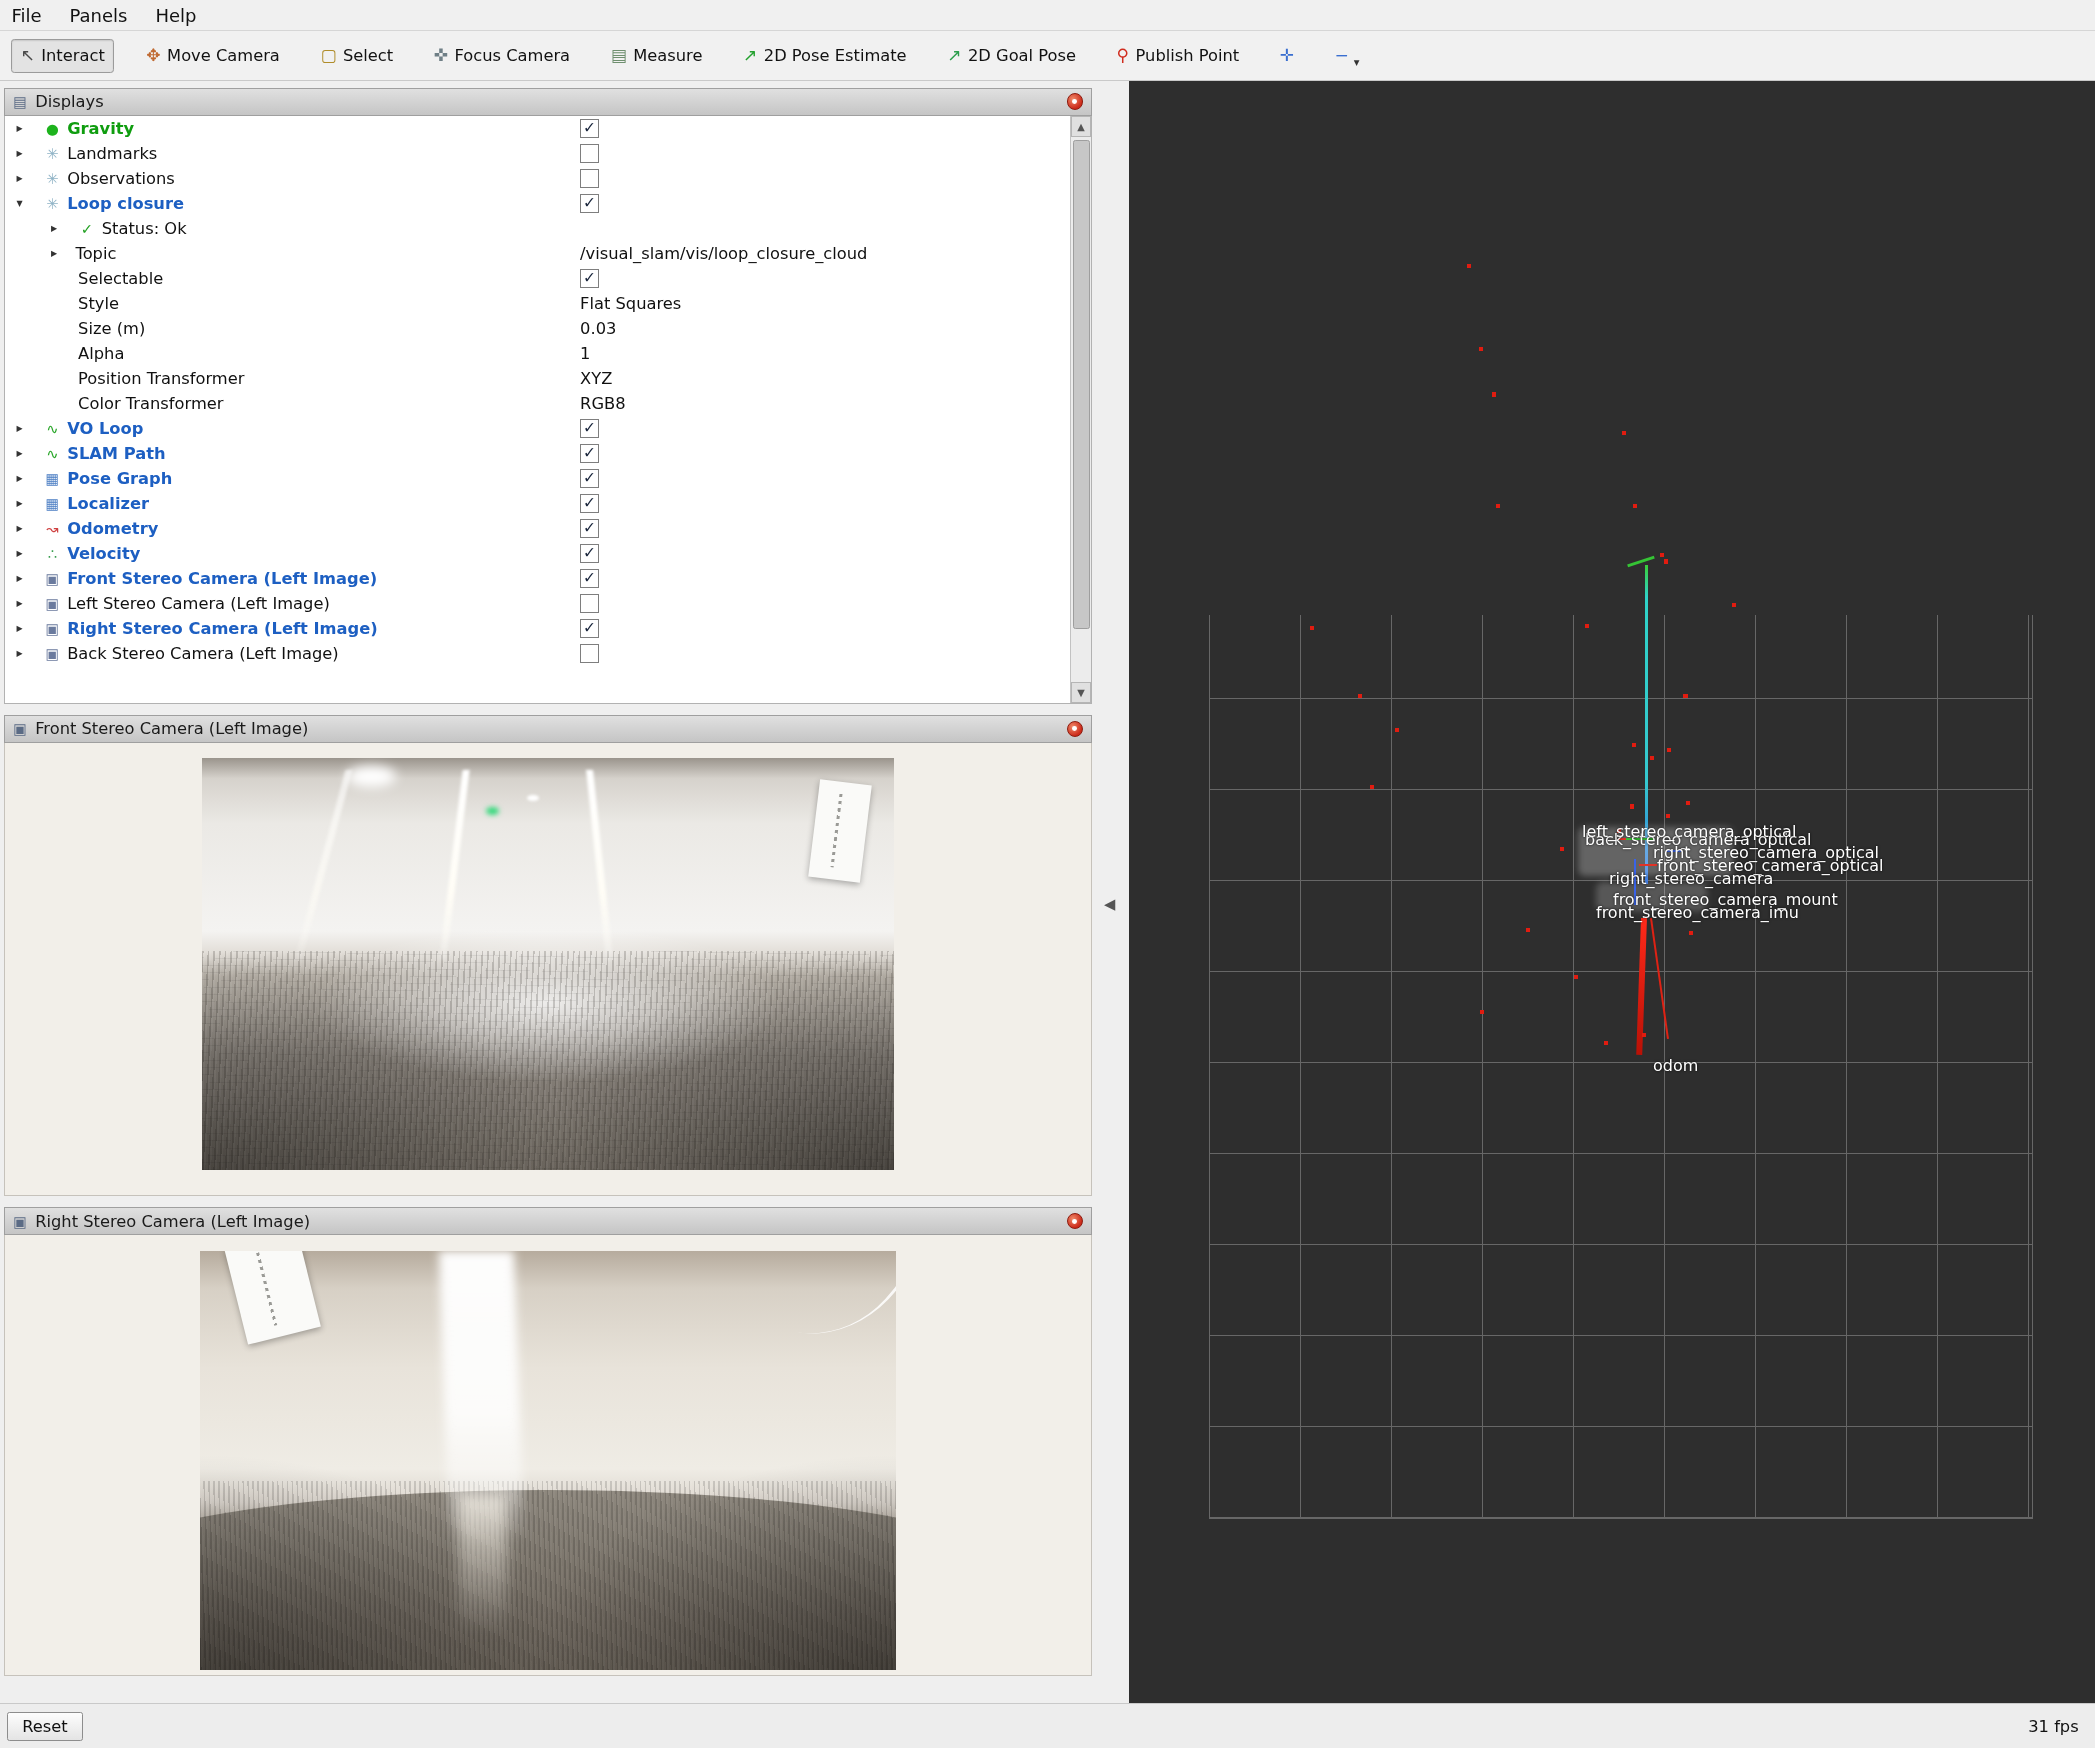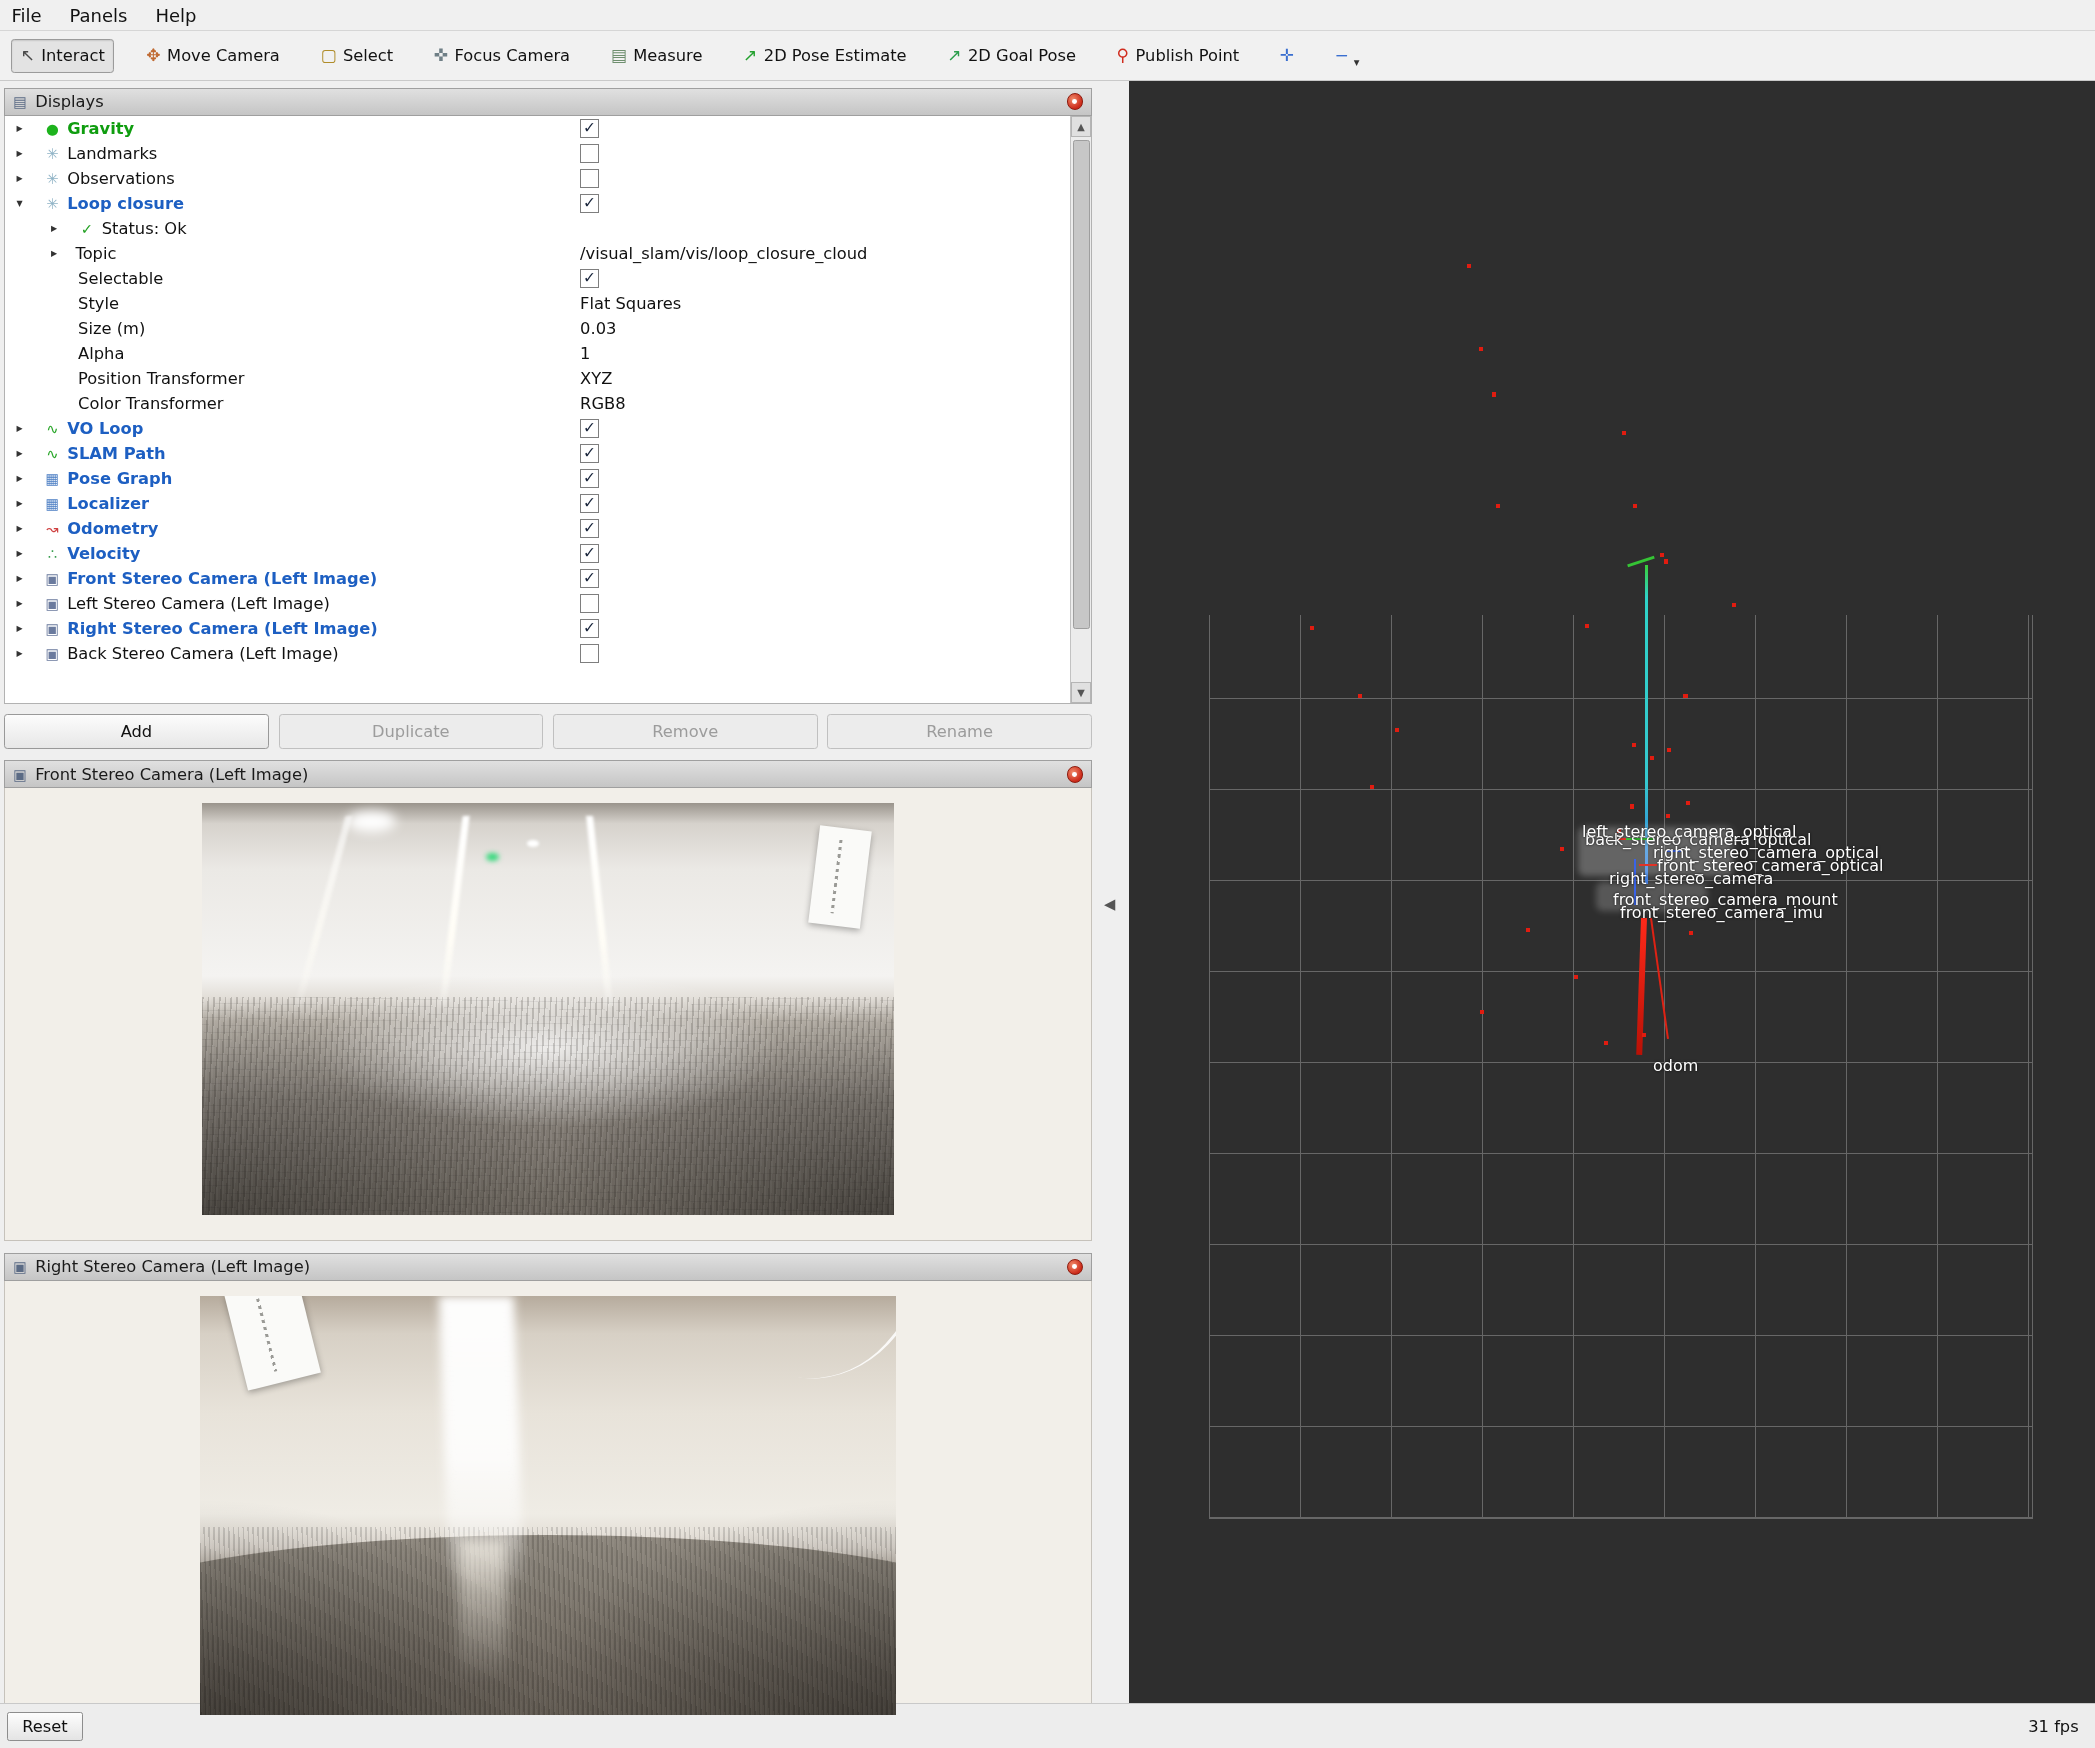--- a/index.html
+++ b/index.html
@@ -328,26 +328,20 @@
                 <span class="rlb plain">Back Stereo Camera (Left Image)</span>
                 <span class="cb"></span>
               </div>
             </div>
           <div class="vsb">
             <div class="sarrow up">▲</div>
             <div class="thumb"></div>
             <div class="sarrow down">▼</div>
           </div>
         </div>
-        <div class="dbtns" id="dbtns">
-            <button class="dbtn">Add</button>
-            <button class="dbtn disabled" disabled="">Duplicate</button>
-            <button class="dbtn disabled" disabled="">Remove</button>
-            <button class="dbtn disabled" disabled="">Rename</button>
-          </div>
       </section>
 
       <section class="cam-section">
         <header class="phead">
           <span class="picon">▣</span>
           <span class="ptitle">Front Stereo Camera (Left Image)</span>
           <span class="pclose"></span>
         </header>
         <div class="cam-body front">
           <div class="cam-img front-cam">
@@ -435,21 +429,21 @@
         <div class="pt" style="left: 46.1%; top: 55.1%; background: rgb(225, 28, 16);"></div>
         <div class="pt" style="left: 36.3%; top: 57.3%; background: rgb(225, 28, 16);"></div>
         <div class="pt" style="left: 49.2%; top: 59.2%; background: rgb(225, 28, 16);"></div>
         <div class="pt" style="left: 53.1%; top: 58.7%; background: rgb(225, 28, 16);"></div>
         <div class="tfl" style="left: 456px; top: 749px;">back_stereo_camera_optical</div>
         <div class="tfl" style="left: 524px; top: 762px;">right_stereo_camera_optical</div>
         <div class="tfl" style="left: 453px; top: 741px;">left_stereo_camera_optical</div>
         <div class="tfl" style="left: 528px; top: 775px;">front_stereo_camera_optical</div>
         <div class="tfl" style="left: 480px; top: 788px;">right_stereo_camera</div>
         <div class="tfl" style="left: 484px; top: 809px;">front_stereo_camera_mount</div>
-        <div class="tfl" style="left: 467px; top: 822px; margin-left: 24px;">front_stereo_camera_imu</div>
+        <div class="tfl" style="left: 467px; top: 822px;">front_stereo_camera_imu</div>
         <div class="tfl" style="left: 524px; top: 975px;">odom</div>
       </div>
 
   </div>
 
   <div class="statusbar">
     <button class="reset-btn">Reset</button>
     <span class="fps">31 fps</span>
   </div>
 

